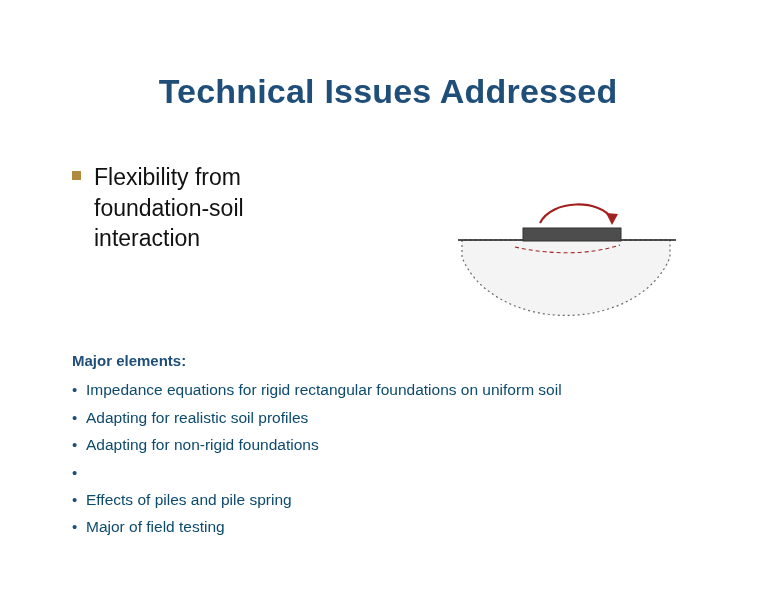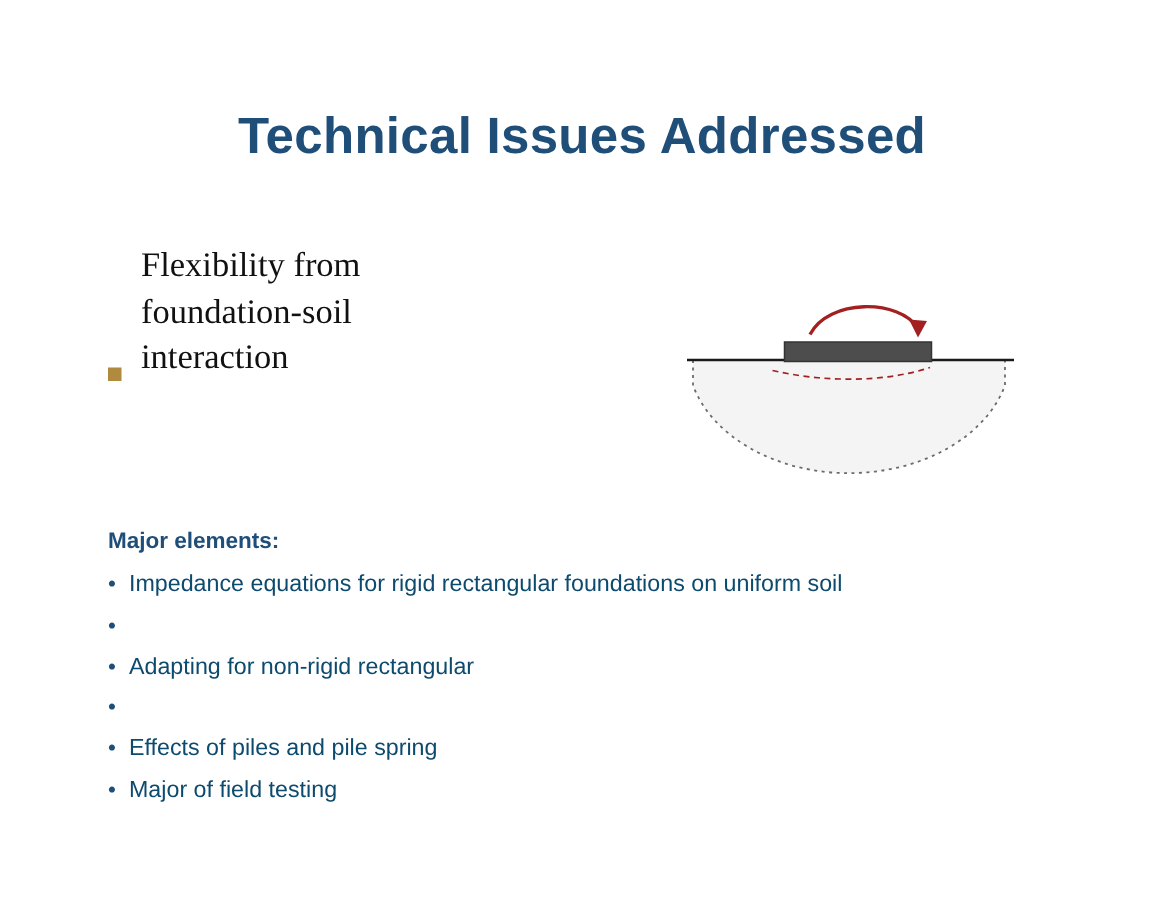--- a/index.html
+++ b/index.html
@@ -33,22 +33,21 @@
     letter-spacing: 0.2px;
   }
   .bullet-block {
     position: absolute;
     left: 72px;
     top: 162px;
     width: 310px;
   }
   .bullet-row {
     display: flex;
-    align-items: flex-end;
-    font-family: Liberation Serif, serif;
+    align-items: flex-start;
   }
   .bullet-marker {
     width: 9px;
     height: 9px;
     background: #B08A3E;
     margin-top: 9px;
     margin-right: 13px;
     flex: 0 0 auto;
   }
   .bullet-text {
@@ -131,24 +130,25 @@
 
   <div class="major-label">Major elements:</div>
 
   <div class="sub-list">
     <div class="sub-item">
       <span class="sub-dot">•</span>
       <span class="sub-text">Impedance equations for rigid rectangular foundations on uniform soil</span>
     </div>
     <div class="sub-item">
       <span class="sub-dot">•</span>
+      <span class="sub-text">Adapting for realistic soil profiles</span>
     </div>
     <div class="sub-item">
       <span class="sub-dot">•</span>
-      <span class="sub-text">Adapting for non-rigid rectangular</span>
+      <span class="sub-text">Adapting for non-rigid foundations</span>
     </div>
     <div class="sub-item">
       <span class="sub-dot">•</span>
     </div>
     <div class="sub-item">
       <span class="sub-dot">•</span>
       <span class="sub-text">Effects of piles and pile spring</span>
     </div>
     <div class="sub-item">
       <span class="sub-dot">•</span>

